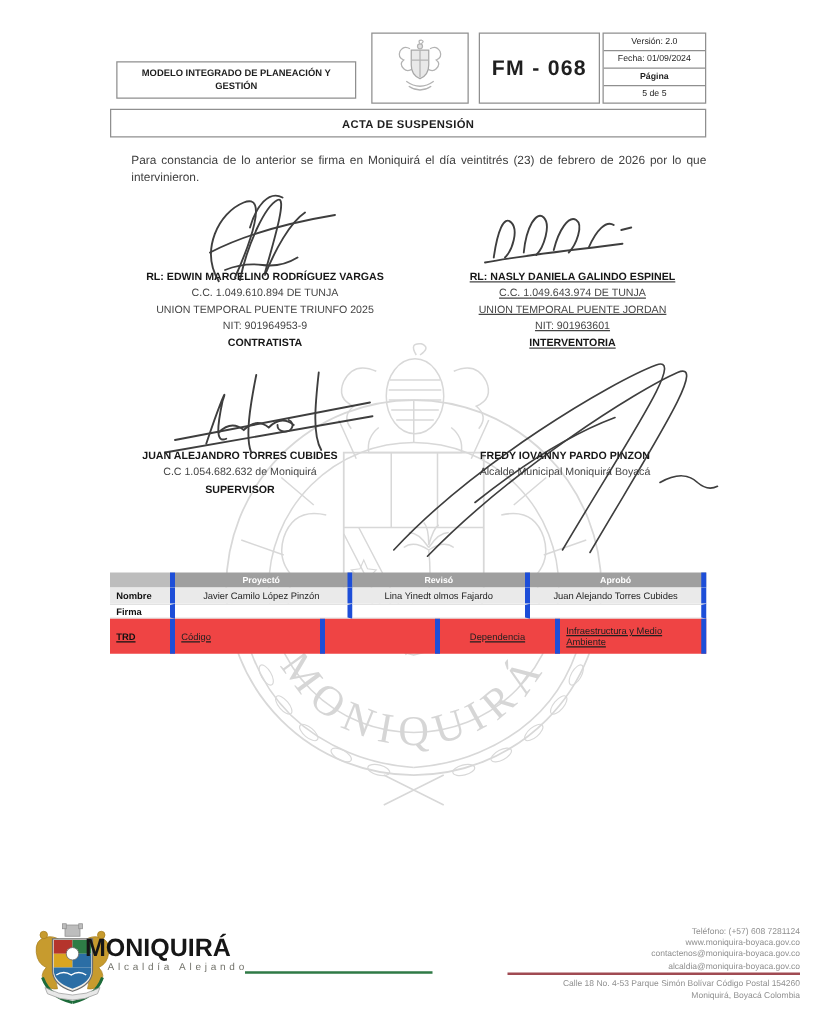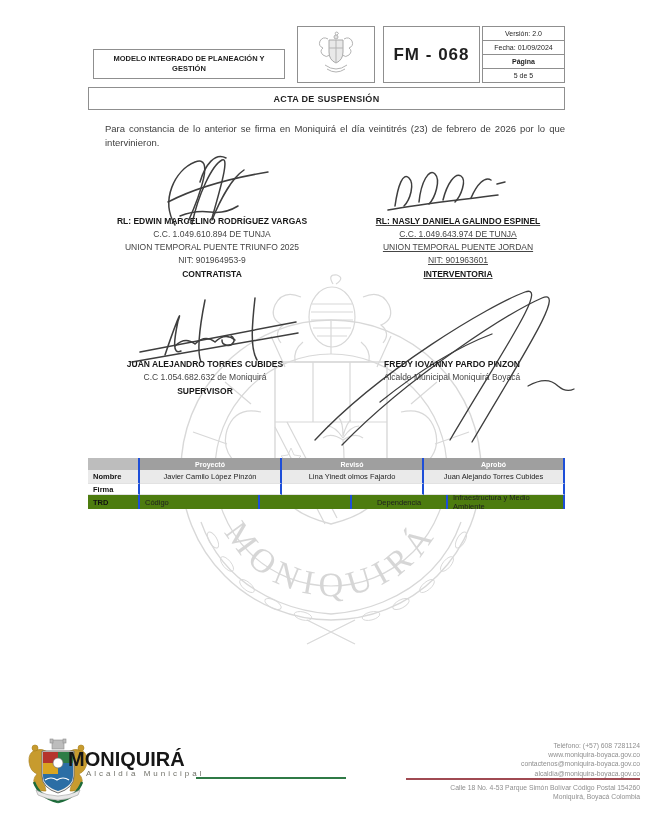--- a/index.html
+++ b/index.html
@@ -23,36 +23,36 @@
              display:flex;align-items:center;justify-content:center;font-size:9px;font-weight:bold;letter-spacing:.3px;background:#fff;}
 
   
   .para{left:105px;top:122px;width:460px;font-size:9.5px;line-height:1.5;color:#3e3e3e;text-align:justify;z-index:3;}
 
   .sigblock{text-align:center;font-size:8.5px;line-height:13px;color:#454545;z-index:3;}
   .sigblock .nm{font-weight:bold;color:#181818;}
   .sigblock .rl{font-weight:bold;color:#181818;margin-top:1px;}
   .sb1{left:90px;top:215px;width:244px;}
   .sb2{left:342px;top:215px;width:232px;text-decoration:underline;}
-  .sb3{left:95px;top:358px;width:220px;}
+  .sb3{left:82px;top:358px;width:220px;}
   .sb3 .wrapline{max-width:196px;margin:0 auto;}
   .sb4{left:335px;top:358px;width:234px;}
 
   
   .apv{left:88px;top:458px;width:477px;font-size:7.5px;z-index:3;}
   .apv .row{display:flex;}
-  .apv .c{box-sizing:border-box;border-right:2px solid #1d4ed8;display:flex;align-items:center;padding:0 5px;}
+  .apv .c{box-sizing:border-box;border-right:4px solid #1d4ed8;display:flex;align-items:center;padding:0 5px;}
   .apv .hrow .c{height:12px;justify-content:center;color:#ffffff;font-weight:bold;font-size:7px;}
   .apv .hrow .c0{background:#bdbdbd;}
   .apv .hrow .ch{background:#9f9f9f;}
   .apv .lab{font-weight:bold;color:#111;}
   .apv .r-nombre .c{height:13px;background:#eaeaea;justify-content:center;}
   .apv .r-nombre .c0{justify-content:flex-start;}
   .apv .r-firma .c{height:12px;background:#ffffff;border-bottom:1px solid #e2e2e2;border-top:1px solid #e2e2e2;}
-  .apv .r-trd .c{height:14px;background:#4d7c0f;}
+  .apv .r-trd .c{height:28px;background:#ef4444;text-decoration:underline;}
   .c0{width:52px;}
   .cw{width:141px;}
   .cwl{width:142px;text-align:center;}
   .t1{width:120px;} .t2{width:92px;} .t3{width:96px;justify-content:center;} .t4{flex:1;}
 
   
   .wm{left:165px;top:272px;width:345px;height:385px;z-index:1;pointer-events:none;}
 
   
   .sigsvg{left:80px;top:140px;width:520px;height:320px;z-index:4;pointer-events:none;}
@@ -263,21 +263,21 @@
     <path d="M19 42 q6 -4 12 0 q6 -4 12 0" stroke="#ffffff" stroke-width="1.2" fill="none"></path>
     <circle cx="32" cy="25" r="5" fill="#ffffff" stroke="#6f6f6f" stroke-width="0.7"></circle>
     <g stroke="#1d6b3a" stroke-width="2.4" fill="none">
       <path d="M8 44 q6 16 24 20"></path>
       <path d="M56 44 q-6 16 -24 20"></path>
     </g>
     <path d="M10 52 q22 12 44 0 l-2 5 q-20 10 -40 0 z" fill="#e8e8e8" stroke="#9a9a9a" stroke-width="0.6"></path>
   </svg>
 
   <div class="abs f-brand">MONIQUIRÁ</div>
-  <div class="abs f-sub">Alcaldía Municipal</div>
+  <div class="abs f-sub">Alcaldía Alejando</div>
   <div class="abs f-gline"></div>
 
   <div class="abs f-contact">
     <div>Teléfono: (+57) 608 7281124</div>
     <div>www.moniquira-boyaca.gov.co</div>
     <div>contactenos@moniquira-boyaca.gov.co</div>
     <div>alcaldia@moniquira-boyaca.gov.co</div>
   </div>
   <div class="abs f-mline"></div>
   <div class="abs f-addr">

